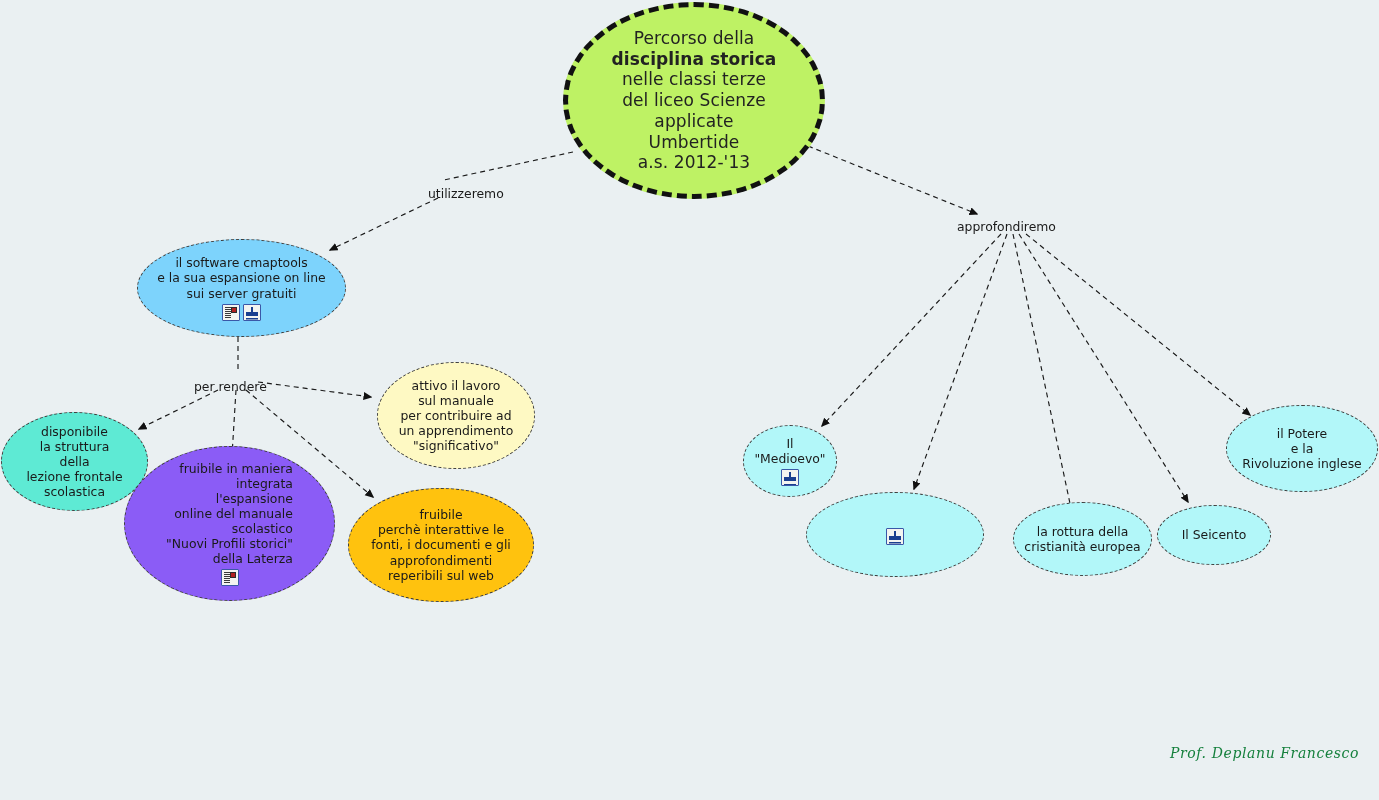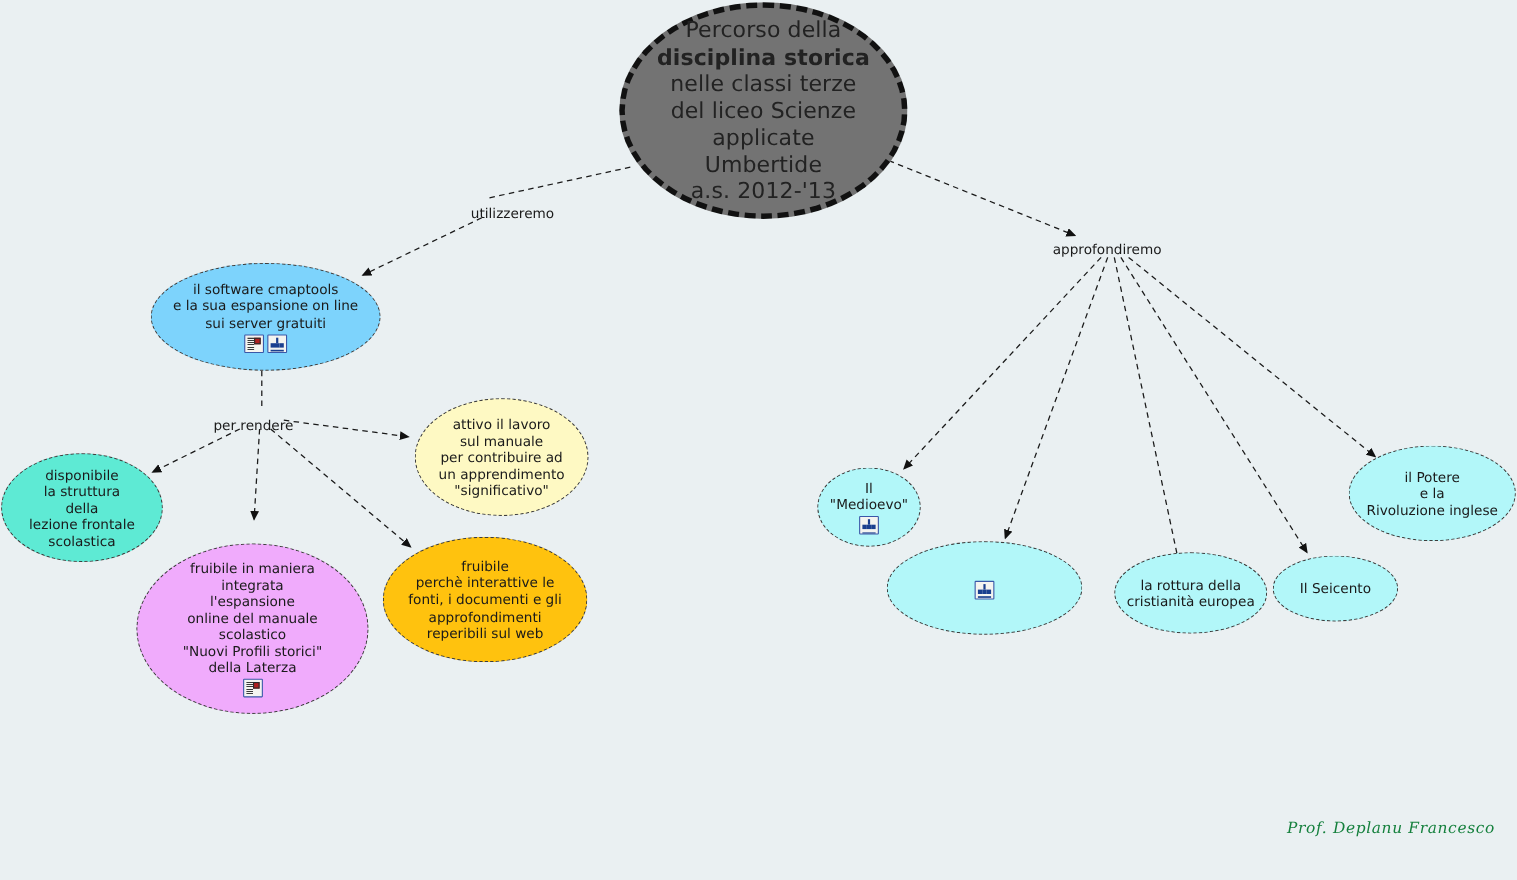--- a/index.html
+++ b/index.html
@@ -32,22 +32,22 @@
     justify-content: center;
     text-align: center;
     box-sizing: border-box;
     border-radius: 50%;
     color: #1a1a1a;
     line-height: 1.22;
     white-space: pre-line;
   }
   .node-root {
     border: 5px dashed #111111;
-    background: #737373;
-    font-size: 20px;
+    background: #bef264;
+    font-size: 17px;
     color: #222222;
     letter-spacing: 0.1px;
   }
   .node-root .ln-b { font-weight: bold; }
   .node-yellow {
     background: #FFC20E;
     border: 1.6px dashed #3d3d3d;
     font-size: 12.4px;
   }
   .node-cyan {
@@ -178,21 +178,21 @@
 
   <div id="node-layer">
       <div class="node node-yellow" style="left: 137px; top: 239px; width: 209px; height: 98px; background: #7dd3fc;"><div class="node-label">il  software cmaptools
 e la sua espansione on line
 sui server gratuiti</div><div class="icon-row"><span class="cmap-icon res"></span><span class="cmap-icon sub"></span></div></div>
       <div class="node node-yellow" style="left: 1px; top: 412px; width: 147px; height: 99px; background: #5eead4;"><div class="node-label">disponibile
 la struttura
 della
 lezione frontale
 scolastica</div></div>
-      <div class="node node-yellow" style="left: 124px; top: 494px; width: 211px; height: 155px; background: #f0abfc;"><div class="node-label">fruibile in maniera
+      <div class="node node-yellow" style="left: 124px; top: 446px; width: 211px; height: 155px; background: #8b5cf6; text-align: right;"><div class="node-label">fruibile in maniera
 integrata
 l'espansione
 online del manuale
 scolastico
 "Nuovi Profili storici"
 della Laterza</div><div class="icon-row"><span class="cmap-icon res"></span></div></div>
       <div class="node node-yellow" style="left: 377px; top: 362px; width: 158px; height: 107px; background: #fef9c3;"><div class="node-label">attivo il lavoro
 sul manuale
 per contribuire ad
 un apprendimento

